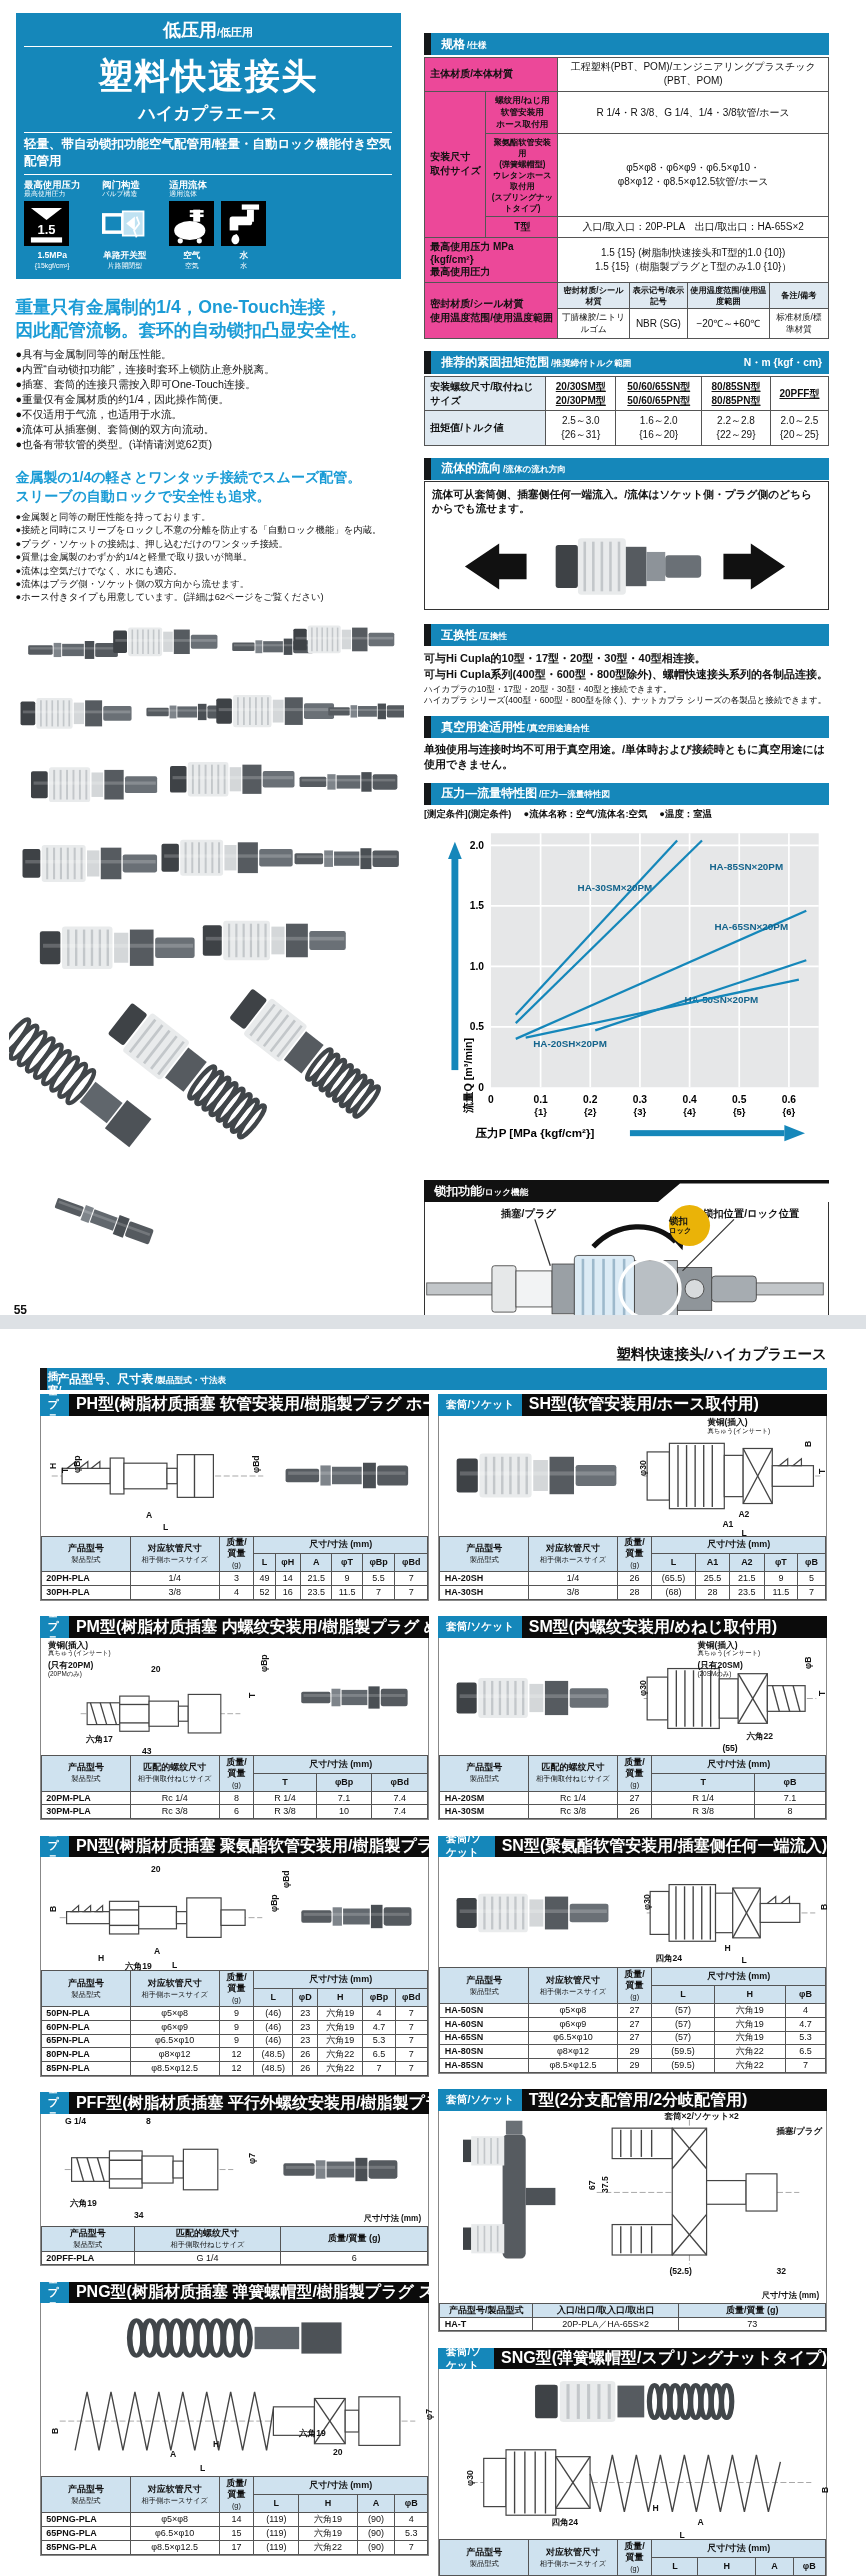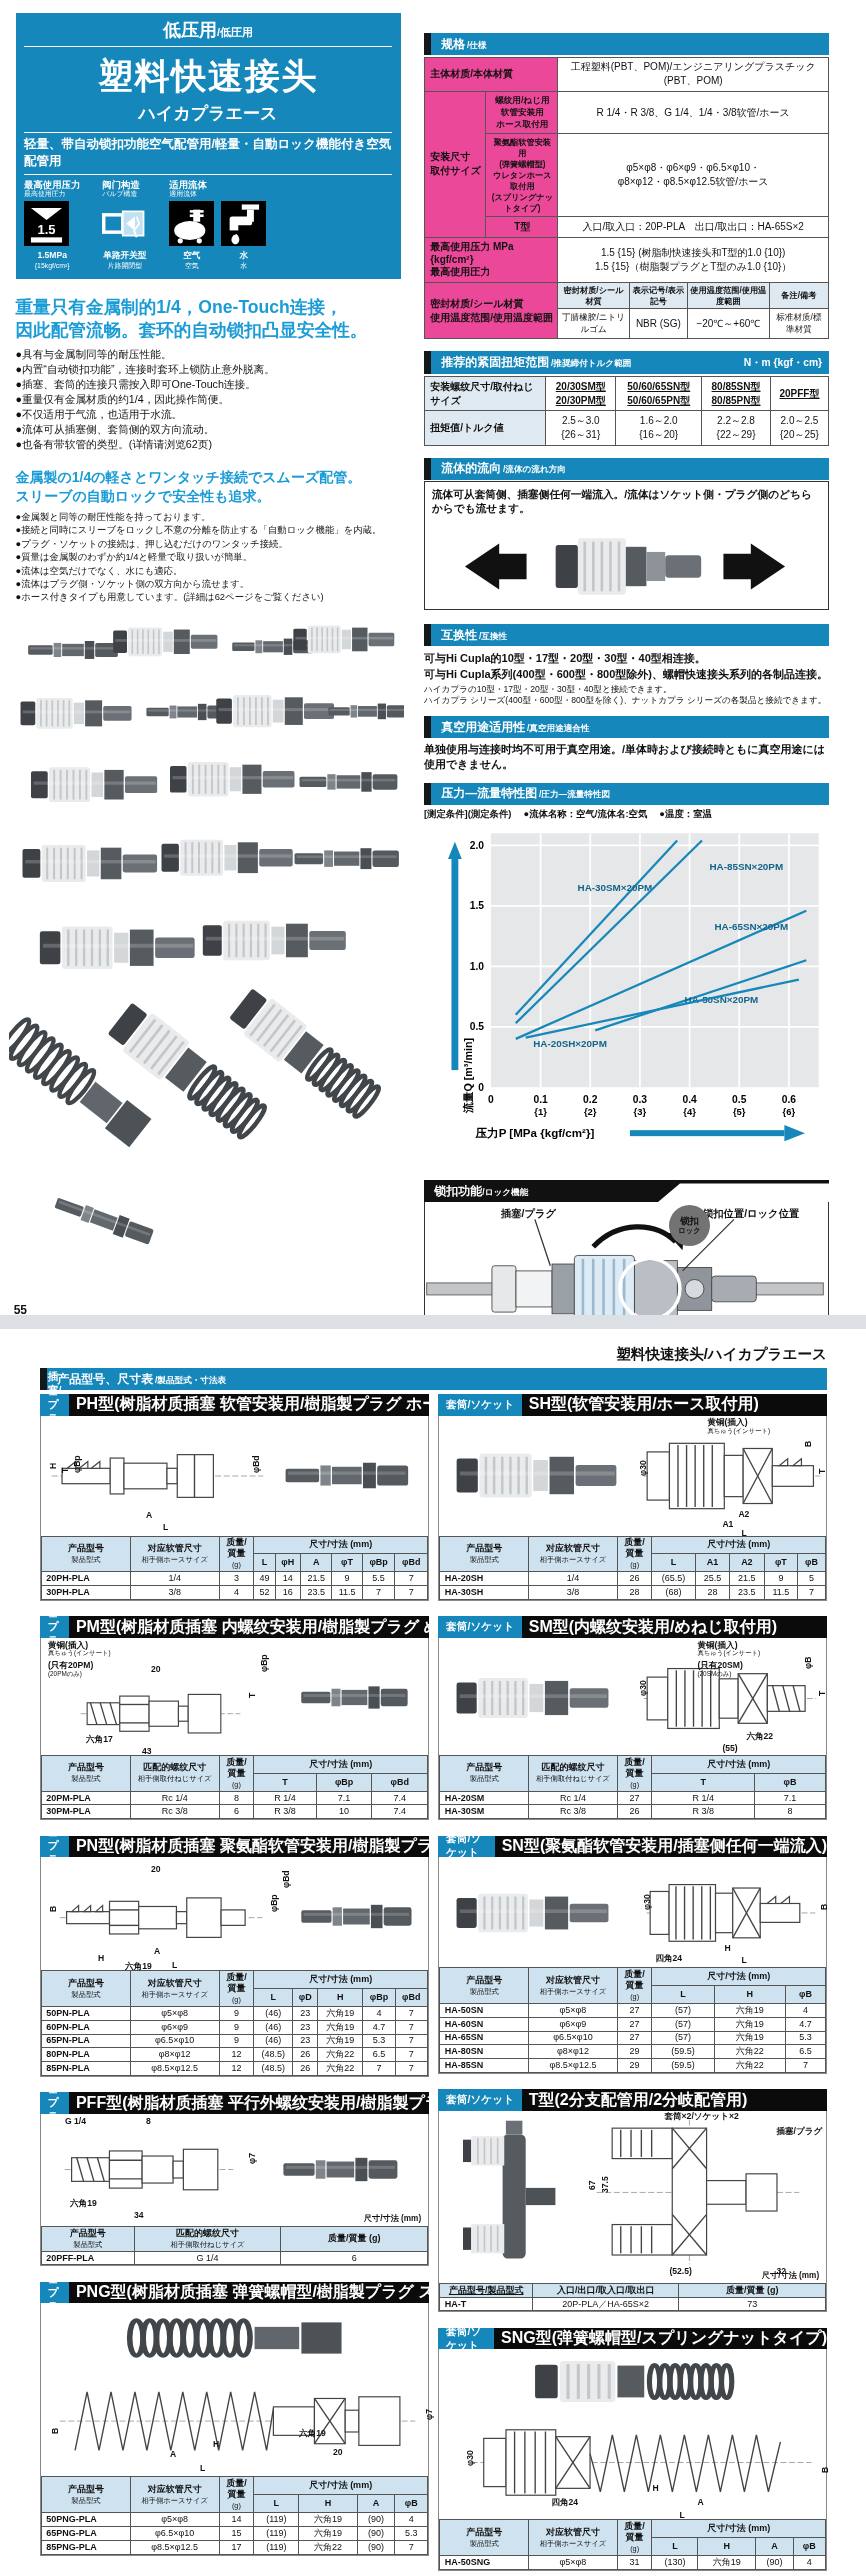--- a/index.html
+++ b/index.html
@@ -49,22 +49,22 @@
   .cmp-cn{font-size:11px;font-weight:bold;line-height:16.3px;margin-top:3.4px;}
   .cmp-jp{font-size:8.6px;line-height:11px;margin-top:1.7px;}
   .vac{font-size:11px;font-weight:bold;margin-top:3.4px;}
   .cond{font-size:9.4px;font-weight:bold;margin-top:3.4px;}
   .lockbarwrap{border-bottom:0;margin-top:13.7px;border-top:0;position:relative;height:22px;}
   .lockbar{position:absolute;left:0;top:0;width:100%;height:22px;background:#111;
            clip-path:polygon(0 0,100% 0,100% 3.4px,256px 3.4px,234px 22px,0 22px);}
   .lockbar-text{position:absolute;left:10.3px;top:2.6px;color:#fff;font-weight:bold;font-size:12px;}
   .lockbar-text .jp{font-size:8.6px;}
   .lockbox{border:1.7px solid #333;border-top:0;height:182px;position:relative;background:#fff;}
-  .bub{position:absolute;background:#737373;border-radius:50%;width:41px;height:41px;display:flex;
-       flex-direction:column;align-items:center;justify-content:center;font-size:9.4px;font-weight:bold;line-height:10.3px;}
+  .bub{position:absolute;background:#eab308;border-radius:50%;width:41px;height:41px;display:flex;
+       flex-direction:column;justify-content:center;font-size:9.4px;font-weight:bold;line-height:10.3px;}
   .bub .jp{font-size:7.3px;font-weight:bold;}
   .ll{position:absolute;font-size:10.3px;font-weight:bold;}
   
   .divider{position:absolute;left:0;top:1315px;width:866px;height:13.7px;background:#dde1e5;}
   .page2{position:absolute;left:0;top:1329px;width:866px;height:1247px;background:#fff;}
   .p2title{position:absolute;right:39px;top:15.5px;font-size:14.6px;font-weight:bold;}
   .p2bar{position:absolute;left:40px;top:39px;width:787px;}
   .p2cols{position:absolute;left:40px;top:65px;width:787px;display:flex;gap:9.4px;}
   .p2col{width:389px;}
   .sec{margin-bottom:15.5px;}
@@ -1409,21 +1409,21 @@
                 </tbody>
               </table>
             </div>
           </div>
           <div class="sec" data-name="product-section-t">
             <div class="secbar" data-name="section-header-t">
               <span class="tag" data-name="tag-socket">套筒/ソケット</span>
               <span class="ttl" data-name="section-title">T型(2分支配管用/2分岐配管用)</span>
             </div>
             <div class="secbox" data-name="section-box">
-              <div data-name="diagram-area" style="position: relative; height: 172px;">
+              <div data-name="diagram-area" style="position: relative; height: 192px;">
                 <div class="photo" data-name="product-photo-t" style="left: 24px; top: 8.6px; width: 99px; height: 155px;"><svg viewBox="0 0 120 180" width="100%" height="100%" preserveAspectRatio="none">
                     <rect x="48" y="18" width="28" height="144" rx="6" fill="#565b60"></rect>
                     <rect x="0" y="24" width="10" height="26" fill="#3e4246"></rect>
                     <rect x="10" y="20" width="40" height="34" fill="#e9ebec"></rect>
                     <g stroke="#c3c7ca" stroke-width="2">
                       <line x1="18" y1="22" x2="18" y2="52"></line>
                       <line x1="26" y1="22" x2="26" y2="52"></line>
                       <line x1="34" y1="22" x2="34" y2="52"></line>
                       <line x1="42" y1="22" x2="42" y2="52"></line>
                     </g>
@@ -1467,21 +1467,21 @@
                 <div class="dlab" data-name="dimension-label" style="left: 337px; top: 15.5px;">插塞/プラグ</div>
                 <div class="dlab rot" data-name="dimension-label" style="left: 148px; top: 79px;">67</div>
                 <div class="dlab rot" data-name="dimension-label" style="left: 161px; top: 82px;">37.5</div>
                 <div class="dlab" data-name="dimension-label" style="left: 230px; top: 155px;">(52.5)</div>
                 <div class="dlab" data-name="dimension-label" style="left: 337px; top: 155px;">32</div>
                 <div class="dimnote" data-name="dim-unit-note">尺寸/寸法 (mm)</div>
               </div>
               <table class="dimtbl" data-name="dimension-table-t">
                 <tbody>
                   <tr>
-                    <th data-name="column-header" style="width: 24%; text-decoration: underline;">产品型号/製品型式</th>
+                    <th data-name="column-header" style="width: 24%;">产品型号/製品型式</th>
                     <th data-name="column-header" style="width: 38%;">入口/出口/取入口/取出口</th>
                     <th data-name="column-header" style="width: 38%;">质量/質量 (g)</th>
                   </tr>
                   <tr data-name="table-row">
                     <td class="pc" data-name="product-code">HA-T</td>
                     <td data-name="cell">20P-PLA／HA-65S×2</td>
                     <td data-name="cell">73</td>
                   </tr>
                 </tbody>
               </table>

